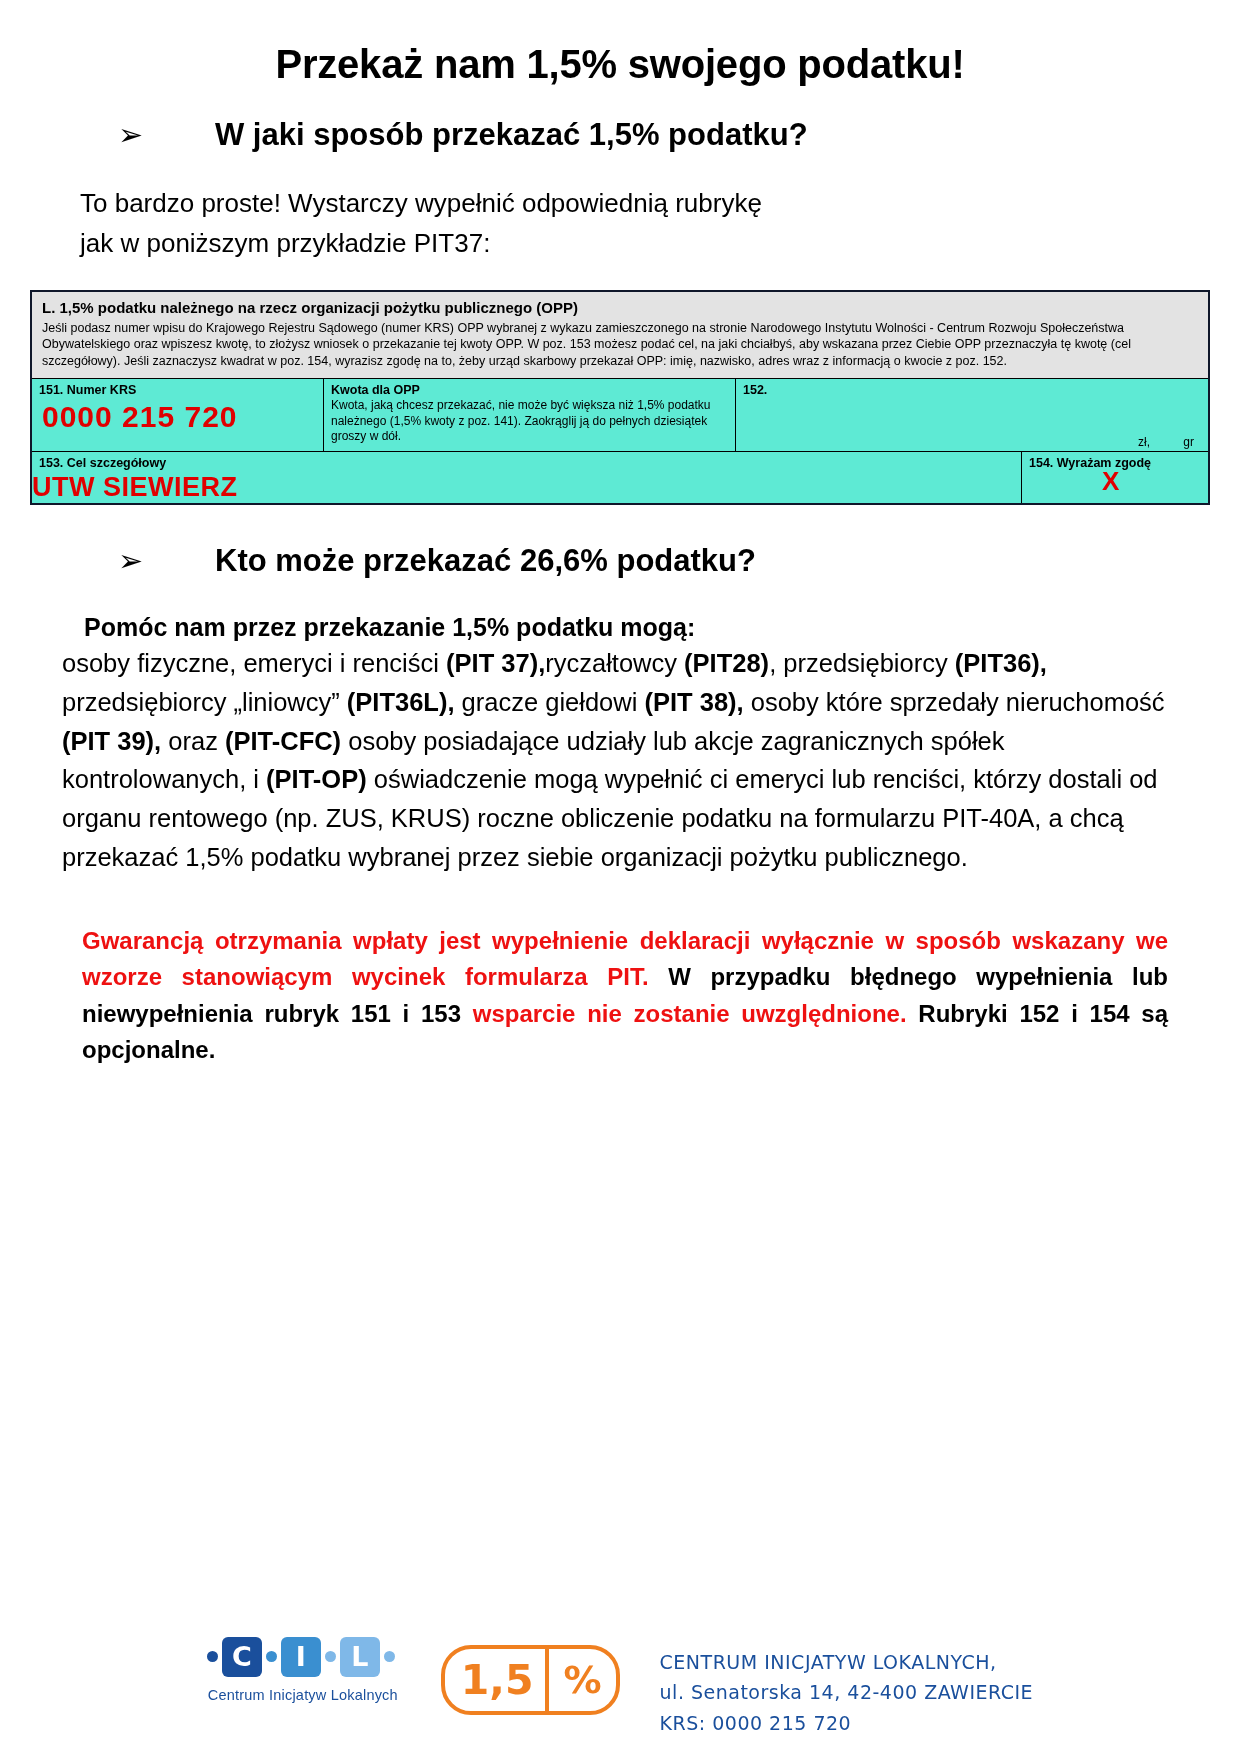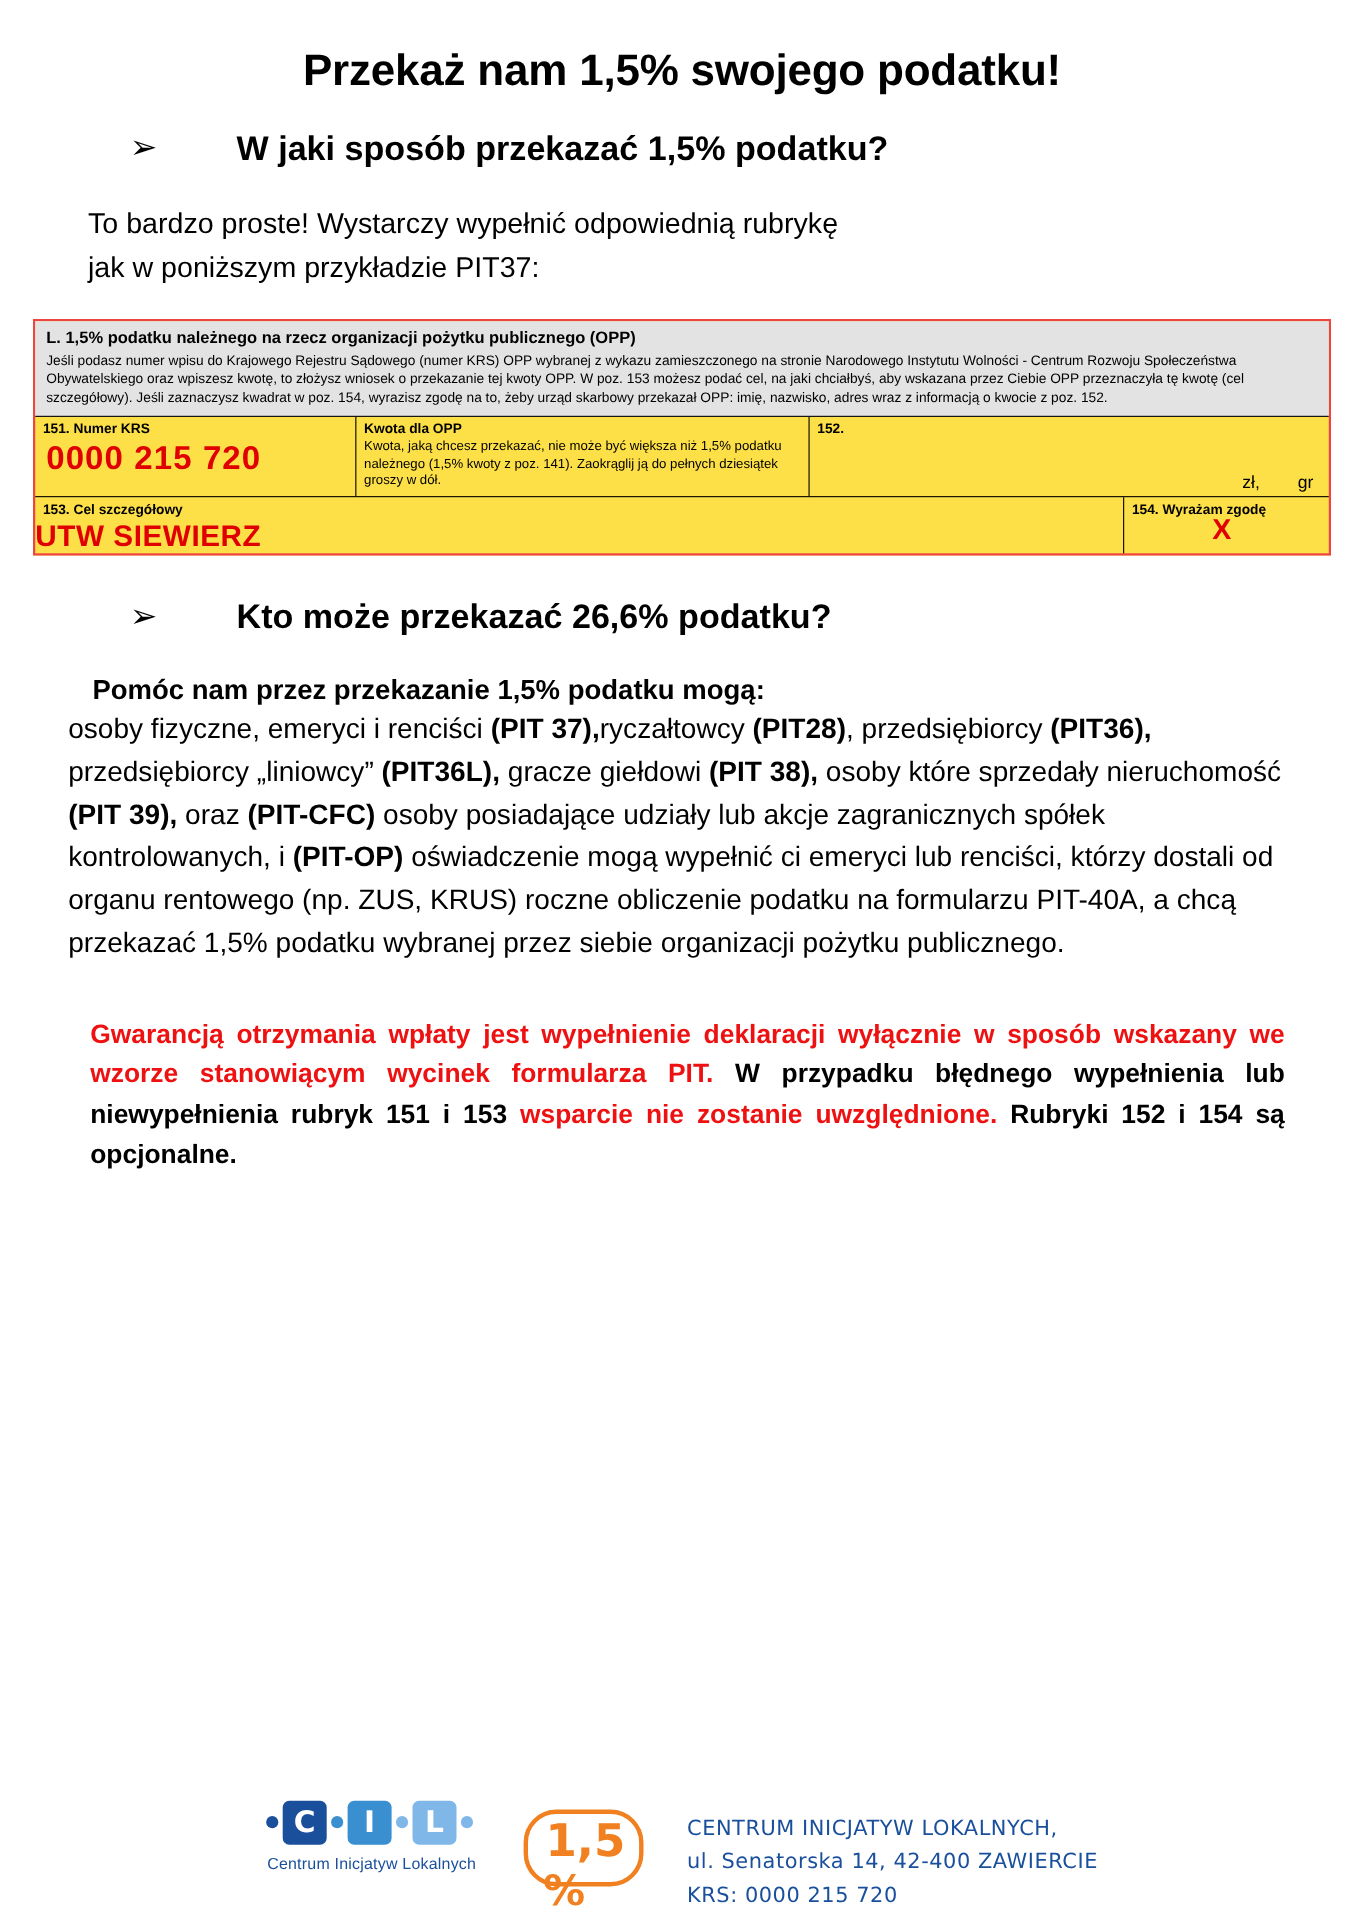--- a/index.html
+++ b/index.html
@@ -55,22 +55,22 @@
   .intro {
     margin: 30px 0 0 80px;
     font-size: 26px;
     line-height: 1.55;
   }
   .intro div { white-space: nowrap; }
 
   
   .pit-form {
     margin: 26px 30px 0 30px;
-    border: 2px solid #ef4444;
-    background: #fde047;
+    border: 2px solid #0f172a;
+    background: #5eead4;
     font-size: 11px;
   }
   .pit-header {
     background: #e3e3e3;
     border-bottom: 1px solid #000;
     padding: 7px 10px 8px 10px;
   }
   .pit-header .pit-title {
     font-size: 15px;
     font-weight: bold;
@@ -116,21 +116,21 @@
   }
   .cell-152 {
     flex: 1;
     min-height: 72px;
     position: relative;
   }
   .zl-gr {
     position: absolute;
     right: 14px;
     bottom: 2px;
-    font-size: 16px;
+    font-size: 12px;
   }
   .zl-gr span { margin-left: 30px; }
 
   .cell-153 {
     flex: 1;
     min-height: 46px;
     border-right: 1px solid #000;
     position: relative;
   }
   .cel-value {
@@ -220,21 +220,20 @@
     letter-spacing: 0.2px;
   }
 
   .badge15 {
     border: 4px solid #f08020;
     border-radius: 30px;
     height: 62px;
     display: flex;
     align-items: stretch;
     margin: 8px 40px 0 0;
-    flex-direction: column;
   }
   .badge15 .num {
     color: #f08020;
     font-size: 41px;
     font-weight: bold;
     padding: 0 12px 0 16px;
     display: flex;
     align-items: center;
     font-family: "DejaVu Sans", sans-serif;
   }

